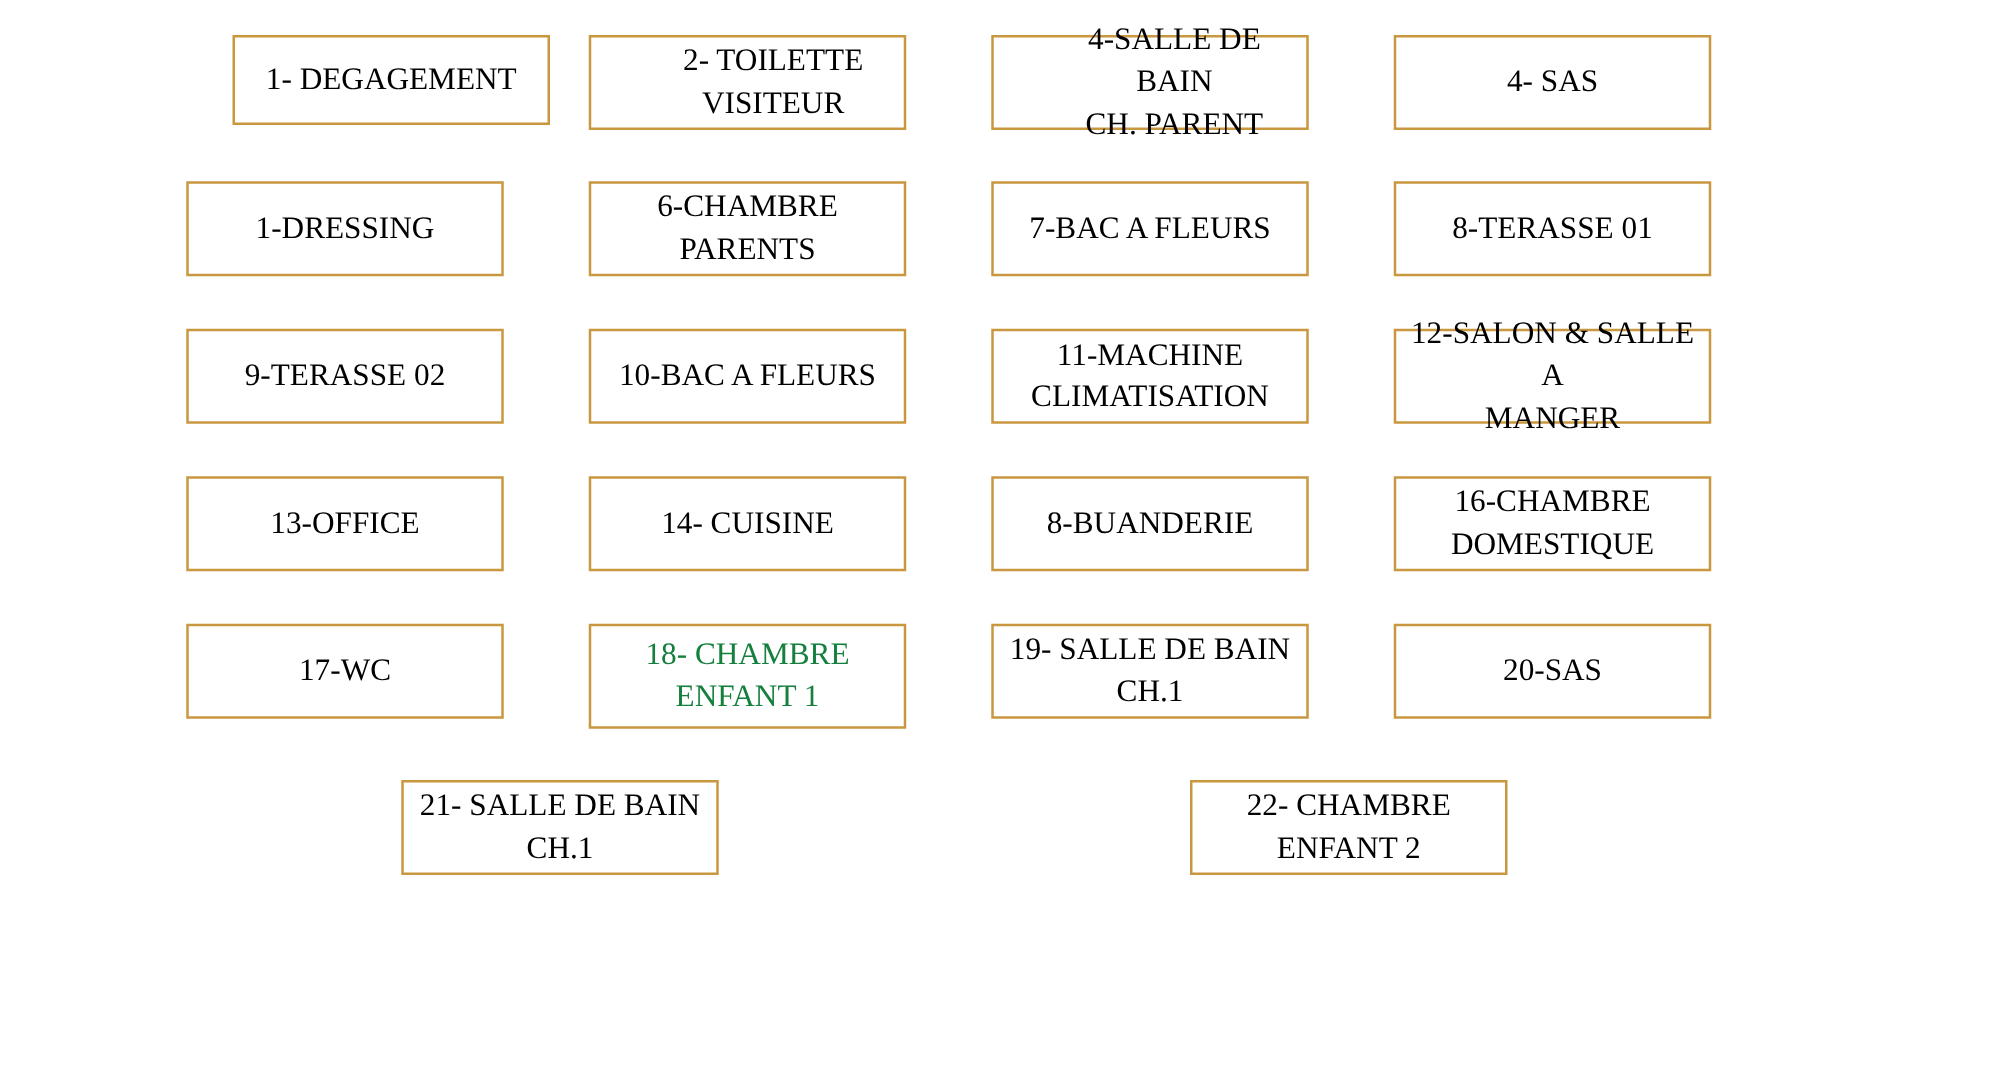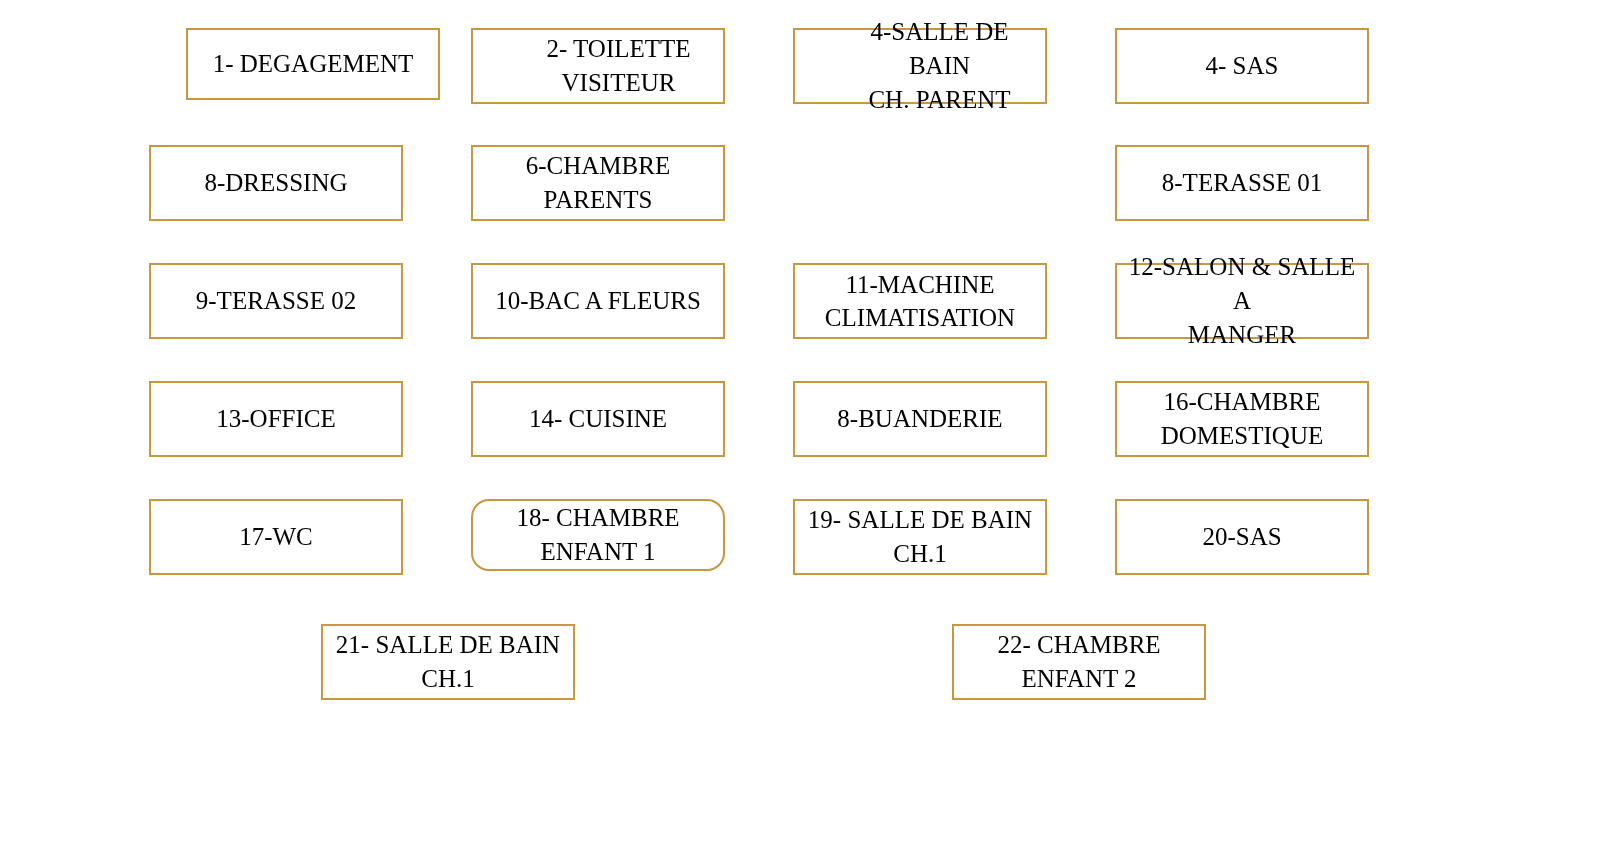--- a/index.html
+++ b/index.html
@@ -49,25 +49,28 @@
 VISITEUR</span>
     </div>
     <div class="room-box" style="left: 793px; top: 28px; width: 254px; height: 76px; border-color: rgb(200, 151, 63); background: rgb(255, 255, 255); color: rgb(0, 0, 0); padding-left: 45px;">
       <span class="room-label">4-SALLE DE BAIN
 CH. PARENT</span>
     </div>
     <div class="room-box" style="left: 1115px; top: 28px; width: 254px; height: 76px; border-color: rgb(200, 151, 63); background: rgb(255, 255, 255); color: rgb(0, 0, 0);">
       <span class="room-label">4- SAS</span>
     </div>
     <div class="room-box" style="left: 149px; top: 145px; width: 254px; height: 76px; border-color: rgb(200, 151, 63); background: rgb(255, 255, 255); color: rgb(0, 0, 0);">
-      <span class="room-label">8-DRESSING</span>
+      <span class="room-label">1-DRESSING</span>
     </div>
     <div class="room-box" style="left: 471px; top: 145px; width: 254px; height: 76px; border-color: rgb(200, 151, 63); background: rgb(255, 255, 255); color: rgb(0, 0, 0);">
       <span class="room-label">6-CHAMBRE
 PARENTS</span>
+    </div>
+    <div class="room-box" style="left: 793px; top: 145px; width: 254px; height: 76px; border-color: rgb(200, 151, 63); background: rgb(255, 255, 255); color: rgb(0, 0, 0);">
+      <span class="room-label">7-BAC A FLEURS</span>
     </div>
     <div class="room-box" style="left: 1115px; top: 145px; width: 254px; height: 76px; border-color: rgb(200, 151, 63); background: rgb(255, 255, 255); color: rgb(0, 0, 0);">
       <span class="room-label">8-TERASSE 01</span>
     </div>
     <div class="room-box" style="left: 149px; top: 263px; width: 254px; height: 76px; border-color: rgb(200, 151, 63); background: rgb(255, 255, 255); color: rgb(0, 0, 0);">
       <span class="room-label">9-TERASSE 02</span>
     </div>
     <div class="room-box" style="left: 471px; top: 263px; width: 254px; height: 76px; border-color: rgb(200, 151, 63); background: rgb(255, 255, 255); color: rgb(0, 0, 0);">
       <span class="room-label">10-BAC A FLEURS</span>
     </div>
@@ -88,21 +91,21 @@
     <div class="room-box" style="left: 793px; top: 381px; width: 254px; height: 76px; border-color: rgb(200, 151, 63); background: rgb(255, 255, 255); color: rgb(0, 0, 0);">
       <span class="room-label">8-BUANDERIE</span>
     </div>
     <div class="room-box" style="left: 1115px; top: 381px; width: 254px; height: 76px; border-color: rgb(200, 151, 63); background: rgb(255, 255, 255); color: rgb(0, 0, 0); align-items: center;">
       <span class="room-label">16-CHAMBRE
 DOMESTIQUE</span>
     </div>
     <div class="room-box" style="left: 149px; top: 499px; width: 254px; height: 76px; border-color: rgb(200, 151, 63); background: rgb(255, 255, 255); color: rgb(0, 0, 0);">
       <span class="room-label">17-WC</span>
     </div>
-    <div class="room-box" style="left: 471px; top: 499px; width: 254px; height: 72px; border-color: rgb(200, 151, 63); background: rgb(255, 255, 255); color: #000000; border-radius: 18px;">
+    <div class="room-box" style="left: 471px; top: 499px; width: 254px; height: 84px; border-color: rgb(200, 151, 63); background: rgb(255, 255, 255); color: #15803d;">
       <span class="room-label">18- CHAMBRE
 ENFANT 1</span>
     </div>
     <div class="room-box" style="left: 793px; top: 499px; width: 254px; height: 76px; border-color: rgb(200, 151, 63); background: rgb(255, 255, 255); color: rgb(0, 0, 0);">
       <span class="room-label">19- SALLE DE BAIN
 CH.1</span>
     </div>
     <div class="room-box" style="left: 1115px; top: 499px; width: 254px; height: 76px; border-color: rgb(200, 151, 63); background: rgb(255, 255, 255); color: rgb(0, 0, 0);">
       <span class="room-label">20-SAS</span>
     </div>

